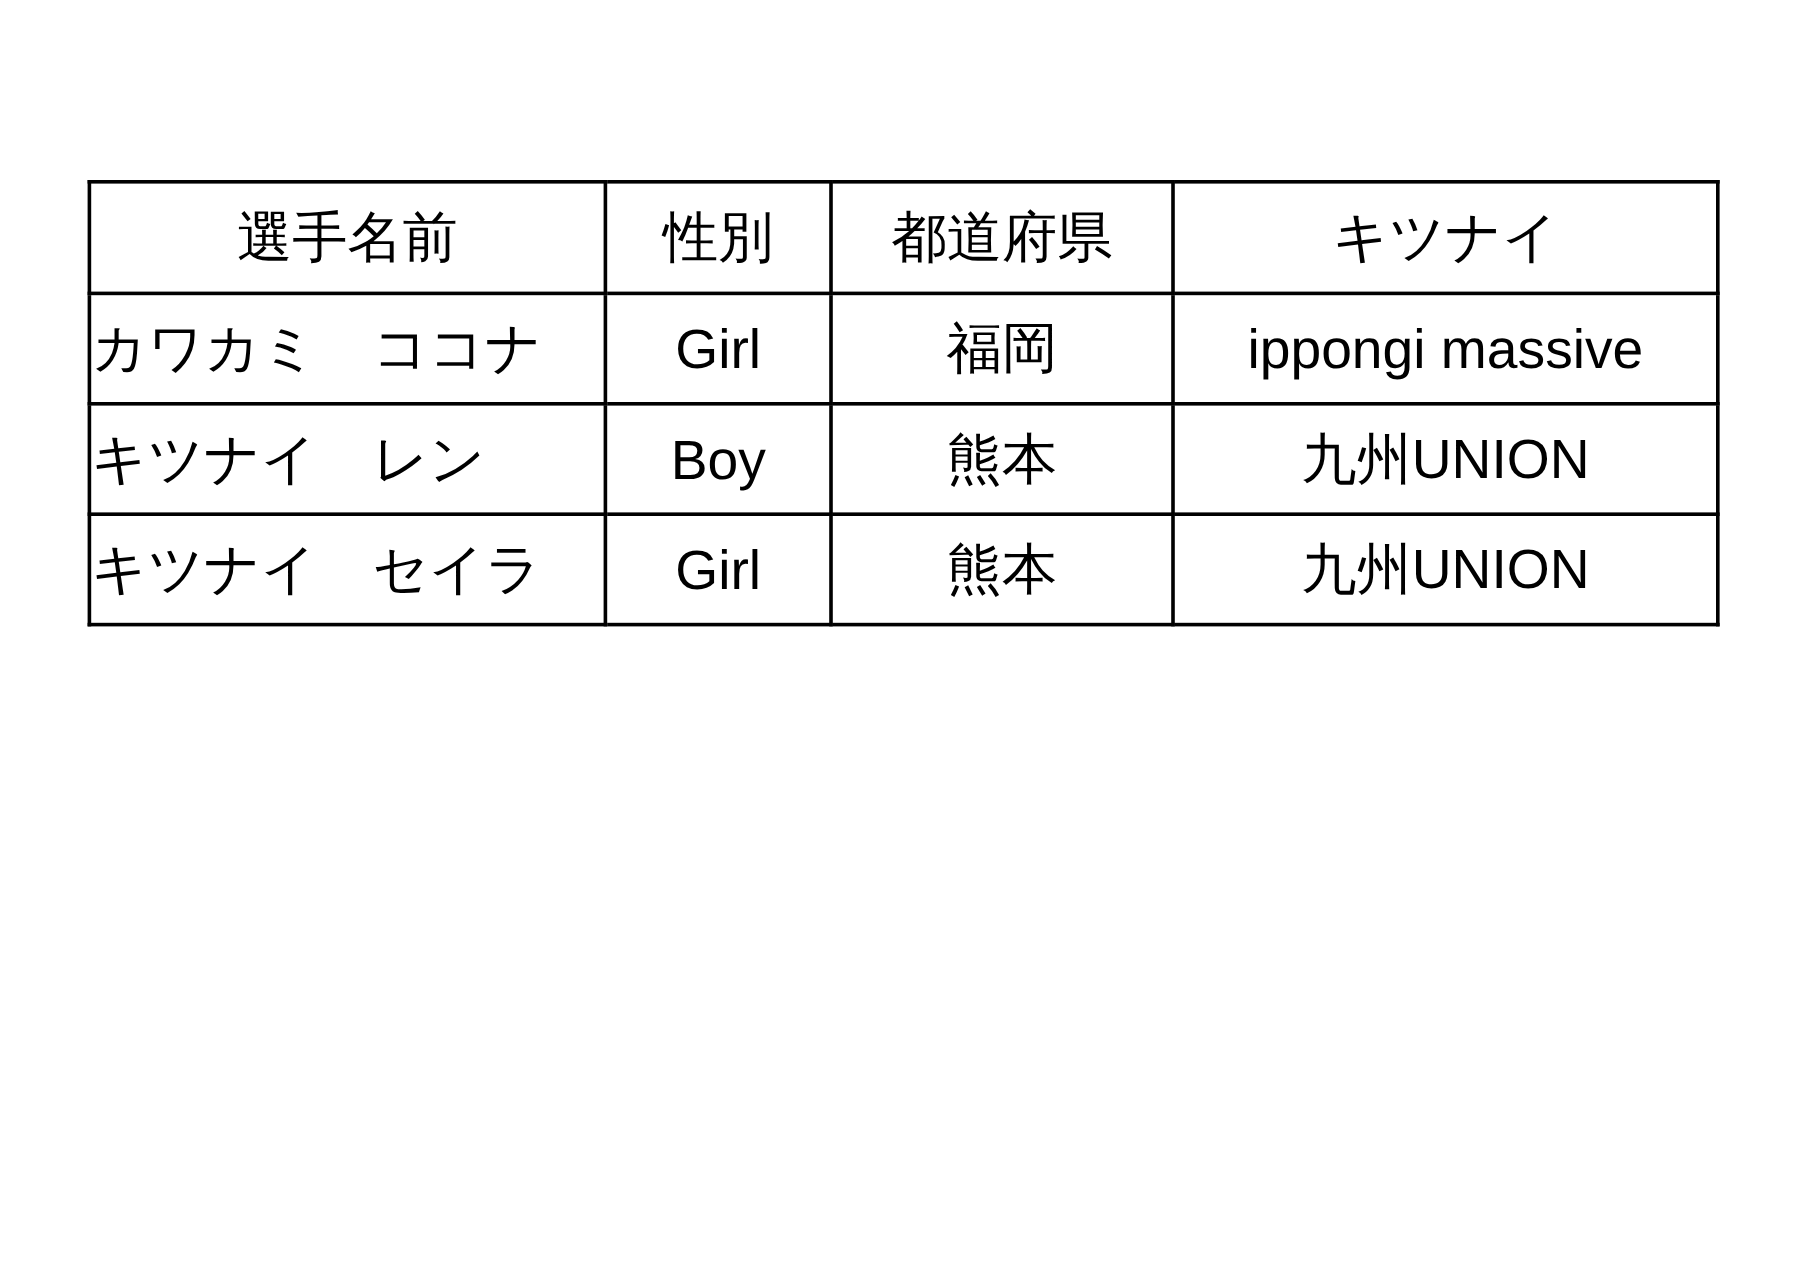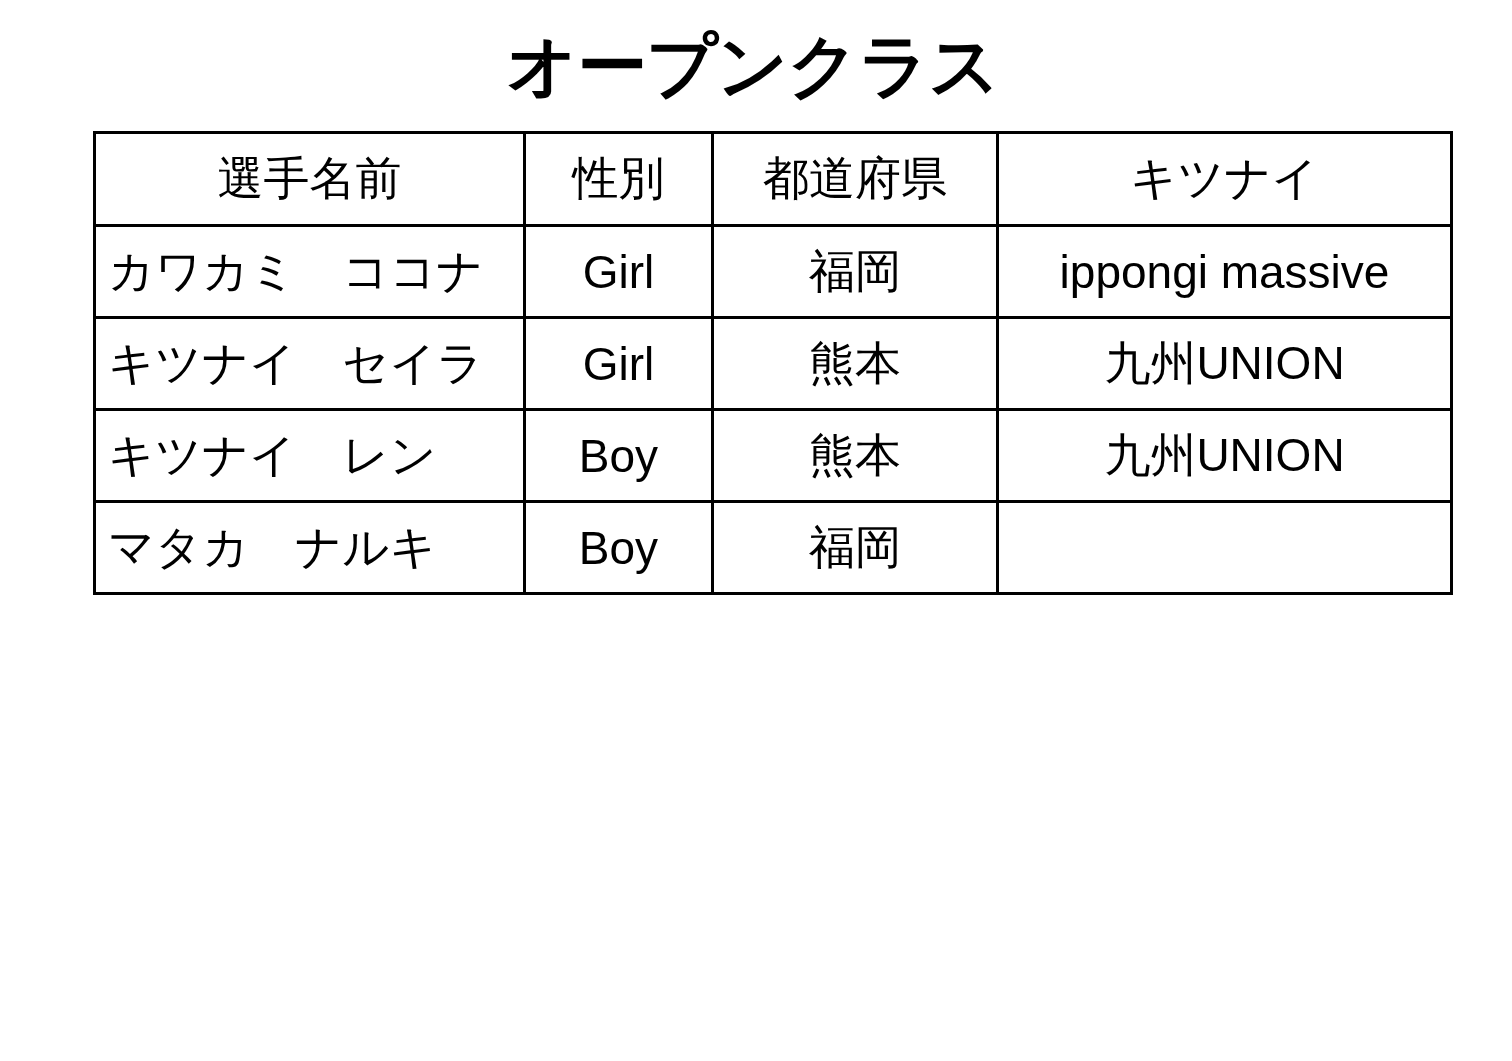--- a/index.html
+++ b/index.html
@@ -25,54 +25,51 @@
     text-align: center;
     font-size: 70px;
     font-weight: bold;
     letter-spacing: -1px;
     line-height: 1.05;
     white-space: nowrap;
   }
   table.roster {
     position: absolute;
     left: 73px;
-    top: 131px;
+    top: 150px;
     width: 1357px;
     border-collapse: collapse;
     table-layout: fixed;
-    margin-left: 20px;
   }
   .roster th,
   .roster td {
     border: 3px solid #000000;
     font-size: 46px;
     font-weight: normal;
     text-align: center;
     vertical-align: middle;
     padding: 0;
     white-space: nowrap;
     overflow: hidden;
   }
   .roster thead tr { height: 93px; }
   .roster tbody tr { height: 92px; }
   .roster td.name-cell {
     text-align: left;
-    padding-left: 12px;
   }
   .col-name       { width: 430px; }
   .col-gender     { width: 188px; }
   .col-prefecture { width: 285px; }
   .col-team       { width: 454px; }
 </style>
 </head>
 <body>
 
 <div class="page">
 
-  <h1 class="title">オープンクラス</h1>
 
   <table class="roster">
     <colgroup>
       <col class="col-name">
       <col class="col-gender">
       <col class="col-prefecture">
       <col class="col-team">
     </colgroup>
     <thead>
       <tr>
@@ -83,33 +80,27 @@
       </tr>
     </thead>
     <tbody>
       <tr>
         <td class="name-cell">カワカミ　ココナ</td>
         <td>Girl</td>
         <td>福岡</td>
         <td>ippongi massive</td>
       </tr>
       <tr>
-        <td class="name-cell">キツナイ　セイラ</td>
-        <td>Girl</td>
-        <td>熊本</td>
-        <td>九州UNION</td>
-      </tr>
-      <tr>
         <td class="name-cell">キツナイ　レン</td>
         <td>Boy</td>
         <td>熊本</td>
         <td>九州UNION</td>
       </tr>
       <tr>
-        <td class="name-cell">マタカ　ナルキ</td>
-        <td>Boy</td>
-        <td>福岡</td>
-        <td></td>
+        <td class="name-cell">キツナイ　セイラ</td>
+        <td>Girl</td>
+        <td>熊本</td>
+        <td>九州UNION</td>
       </tr>
     </tbody>
   </table>
 
 </div>
 
 </body></html>

